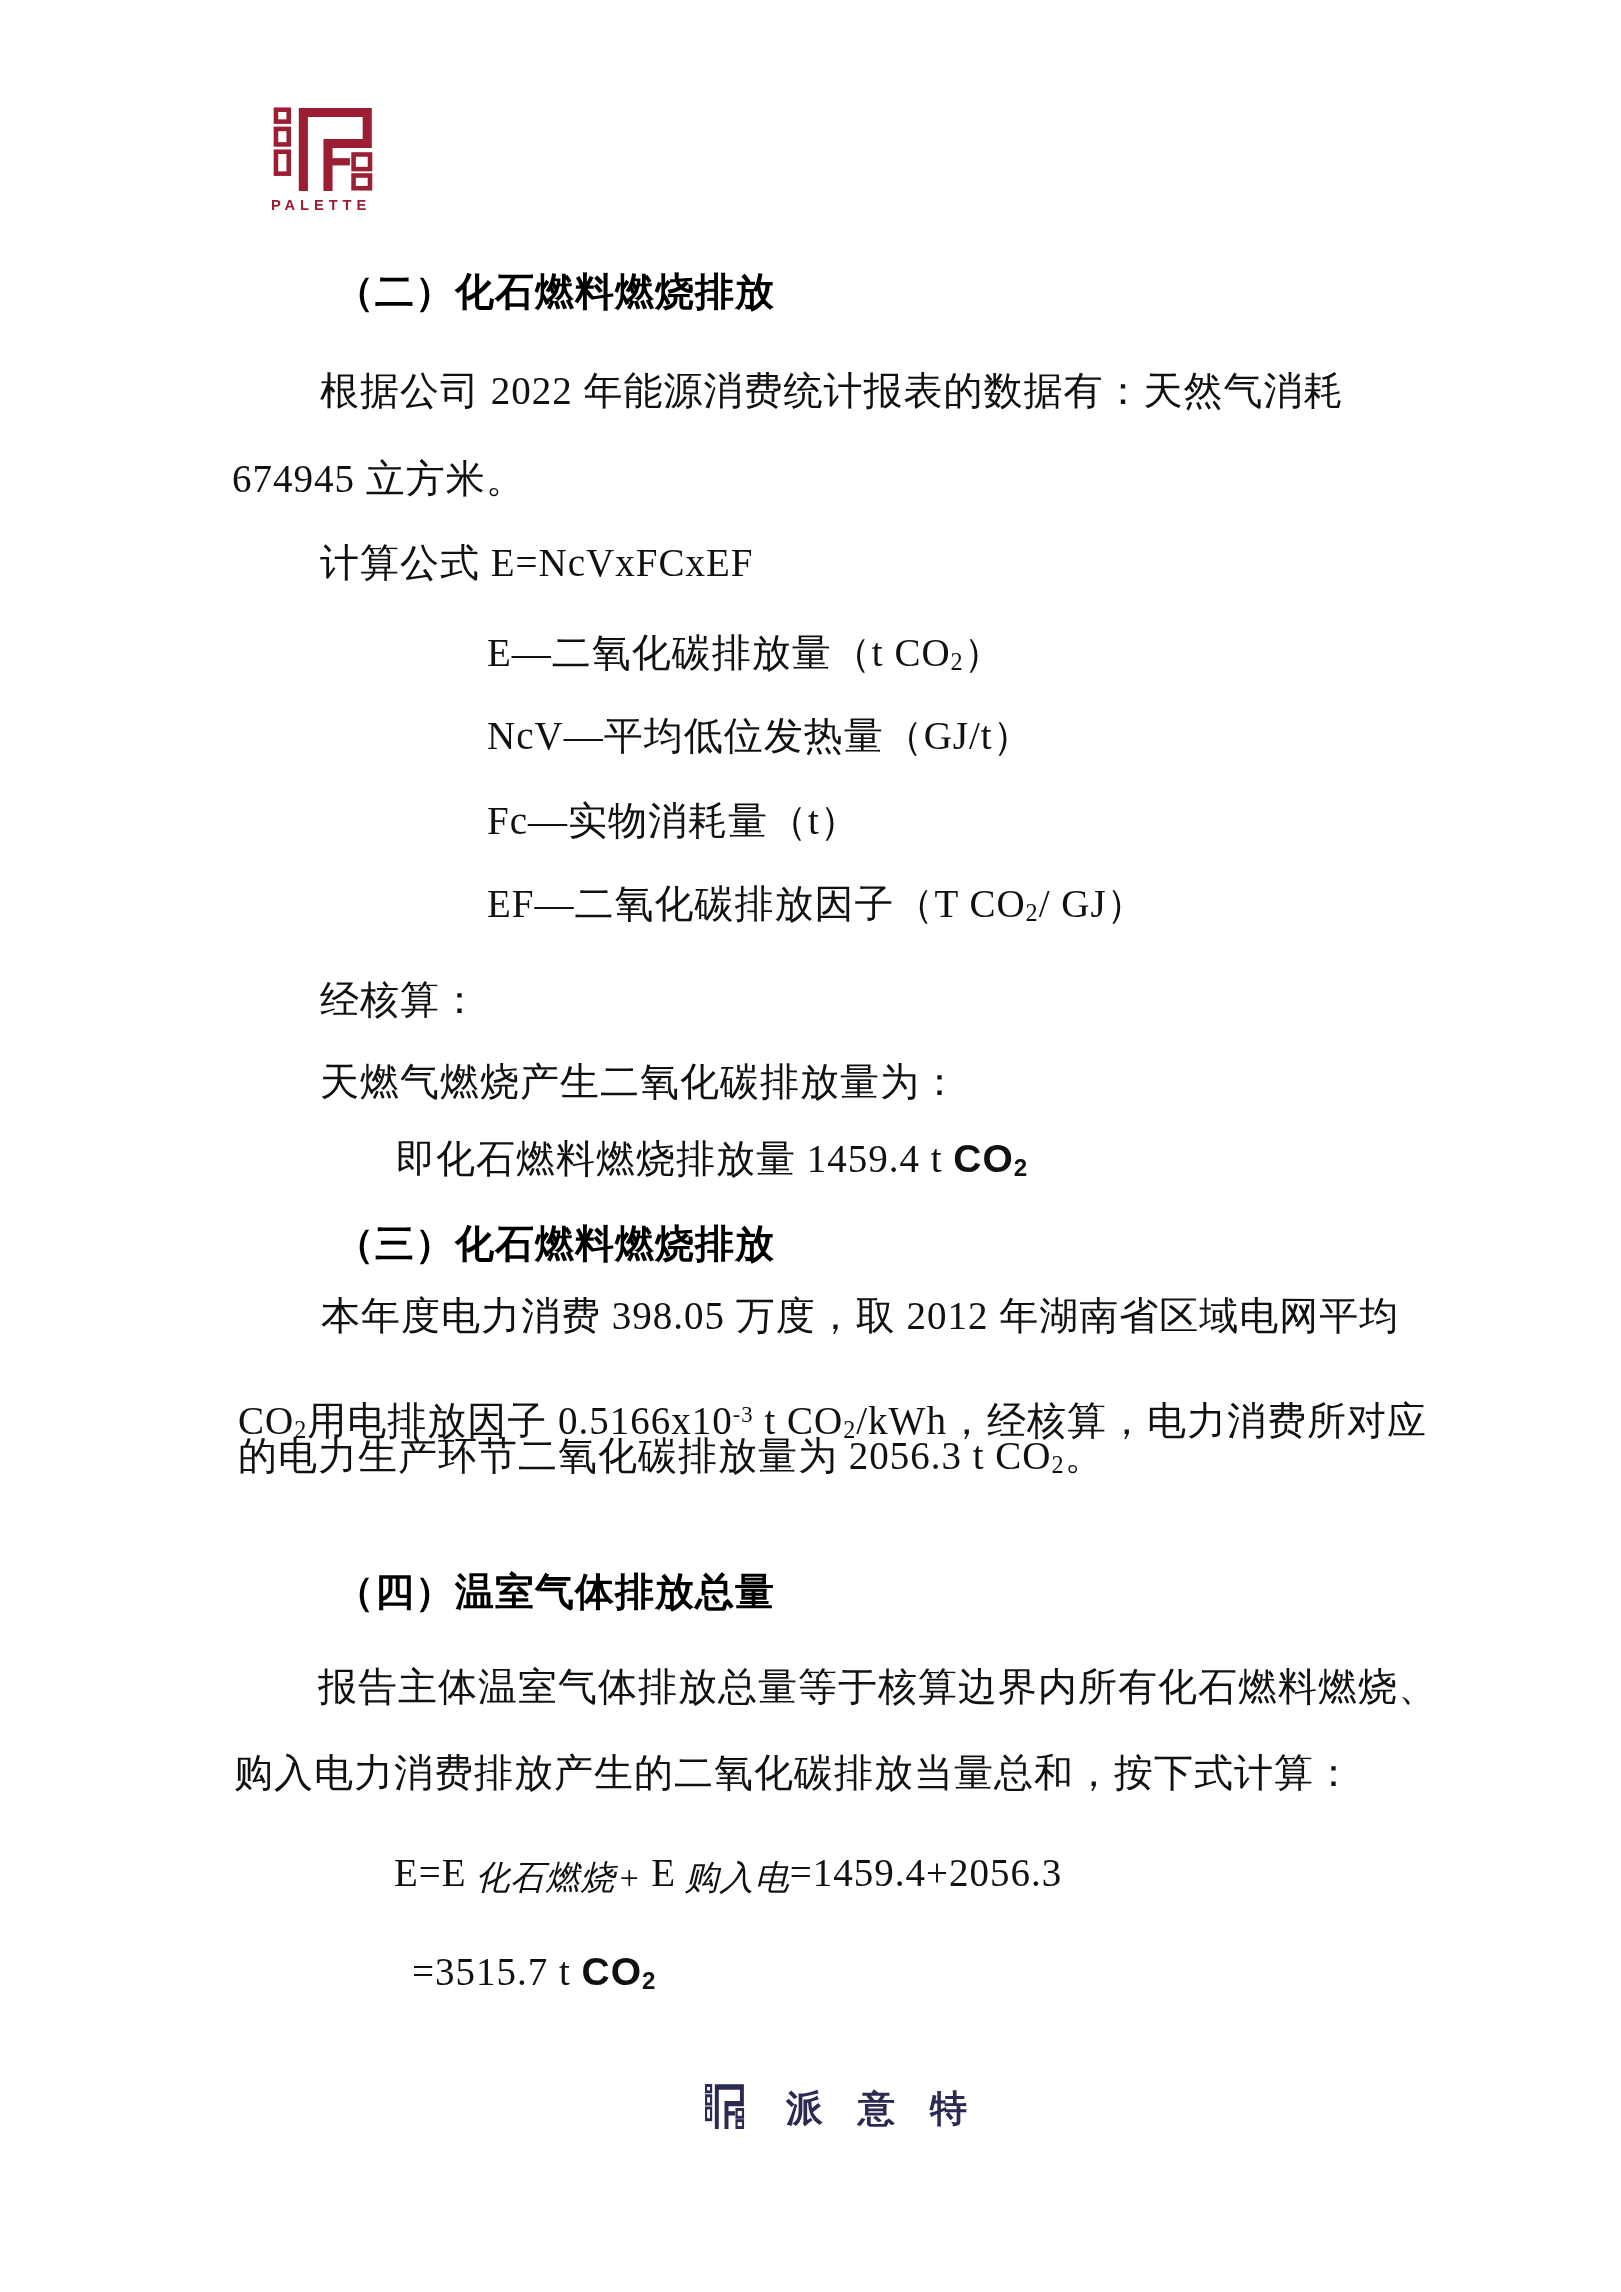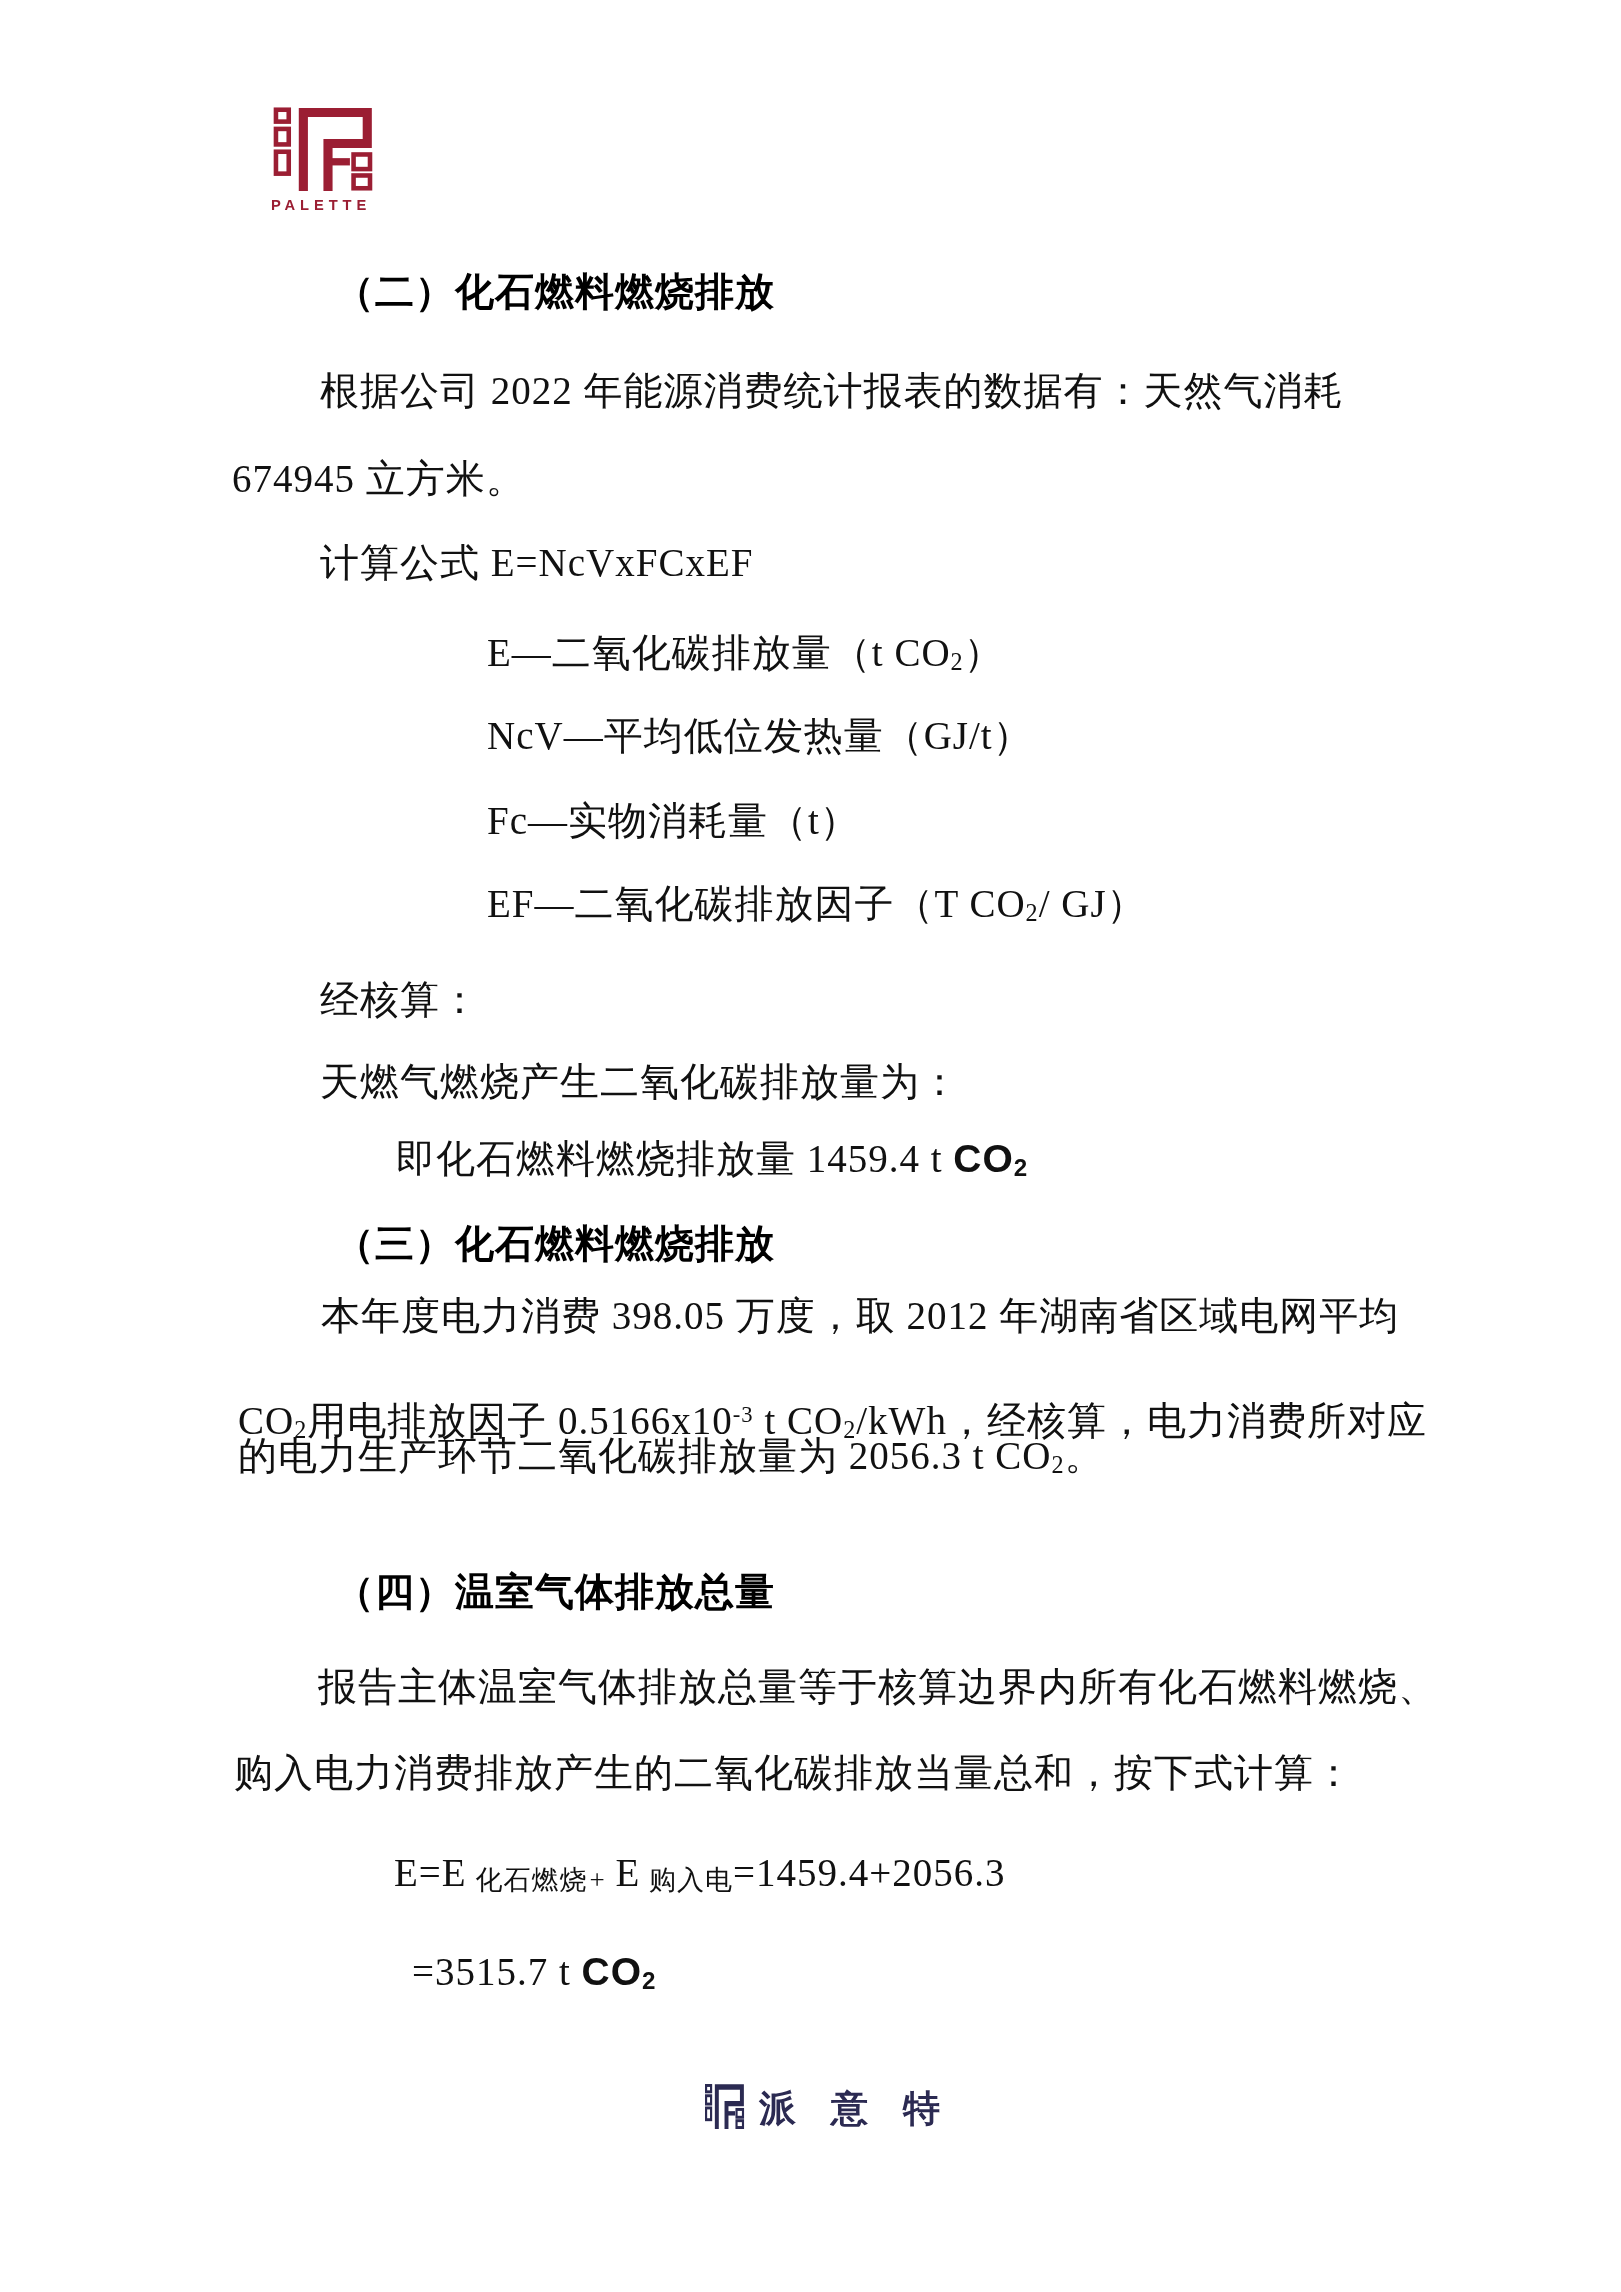--- a/index.html
+++ b/index.html
@@ -18,29 +18,29 @@
   }
   .abs{position:absolute;white-space:nowrap;line-height:1;}
   .body-line{font-size:39px;letter-spacing:1px;}
   .heading{
     font-family:"Liberation Sans","DejaVu Sans",sans-serif;
     font-weight:700;font-size:39px;letter-spacing:1px;color:#000;
   }
   sub.s2{font-size:0.62em;line-height:0;vertical-align:-0.18em;}
   sup.s3{font-size:0.58em;line-height:0;vertical-align:0.55em;}
   .co-sans{font-family:"Liberation Sans","DejaVu Sans",sans-serif;font-weight:600;}
-  .fsub{font-size:27px;vertical-align:-2.9px;margin-left:8.8px;}
+  .fsub{font-size:34px;vertical-align:-2.9px;margin-left:8.8px;font-style:italic;}
   .fbig-gap{margin-left:9.8px;}
   .logo-word{
     font-family:"Liberation Sans","DejaVu Sans",sans-serif;
     font-size:14.7px;letter-spacing:4.9px;color:var(--brand-red);font-weight:600;
   }
   .footer-brand{
     font-family:"Liberation Sans","DejaVu Sans",sans-serif;
-    font-weight:700;font-size:37px;letter-spacing:35px;color:var(--brand-navy);
+    font-weight:700;font-size:37px;letter-spacing:35px;color:var(--brand-navy);margin-left:27px;
   }
   svg.maze{display:block;}
   svg.maze .stroke{fill:none;stroke:currentColor;}
 </style>
 </head>
 <body>
 
 <div class="page">
 
   <div class="abs" style="left:271px;top:107px;">

